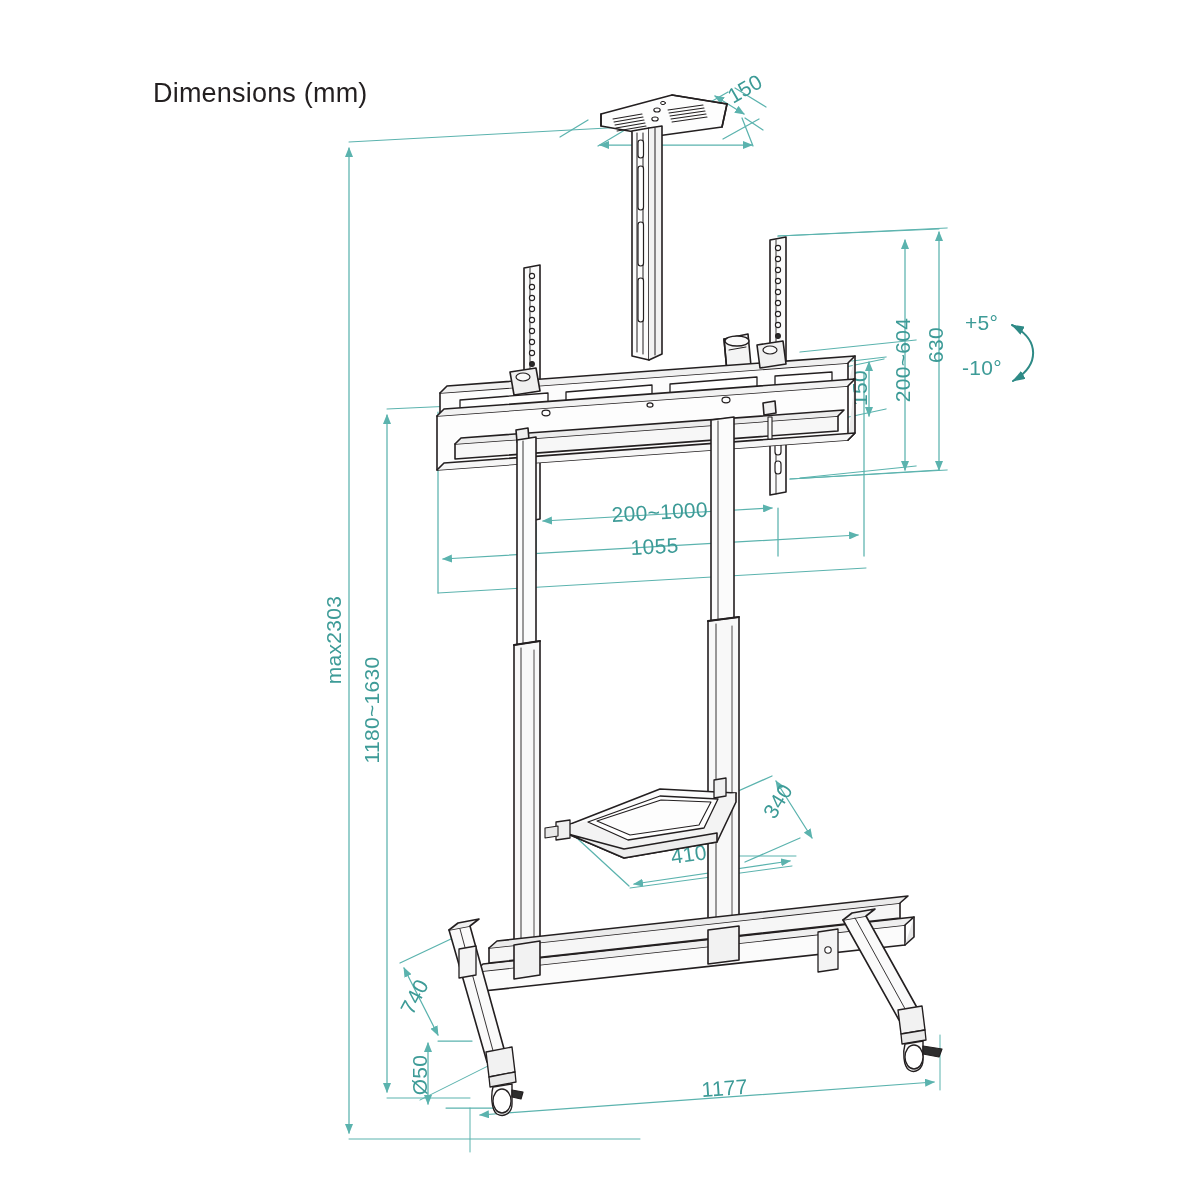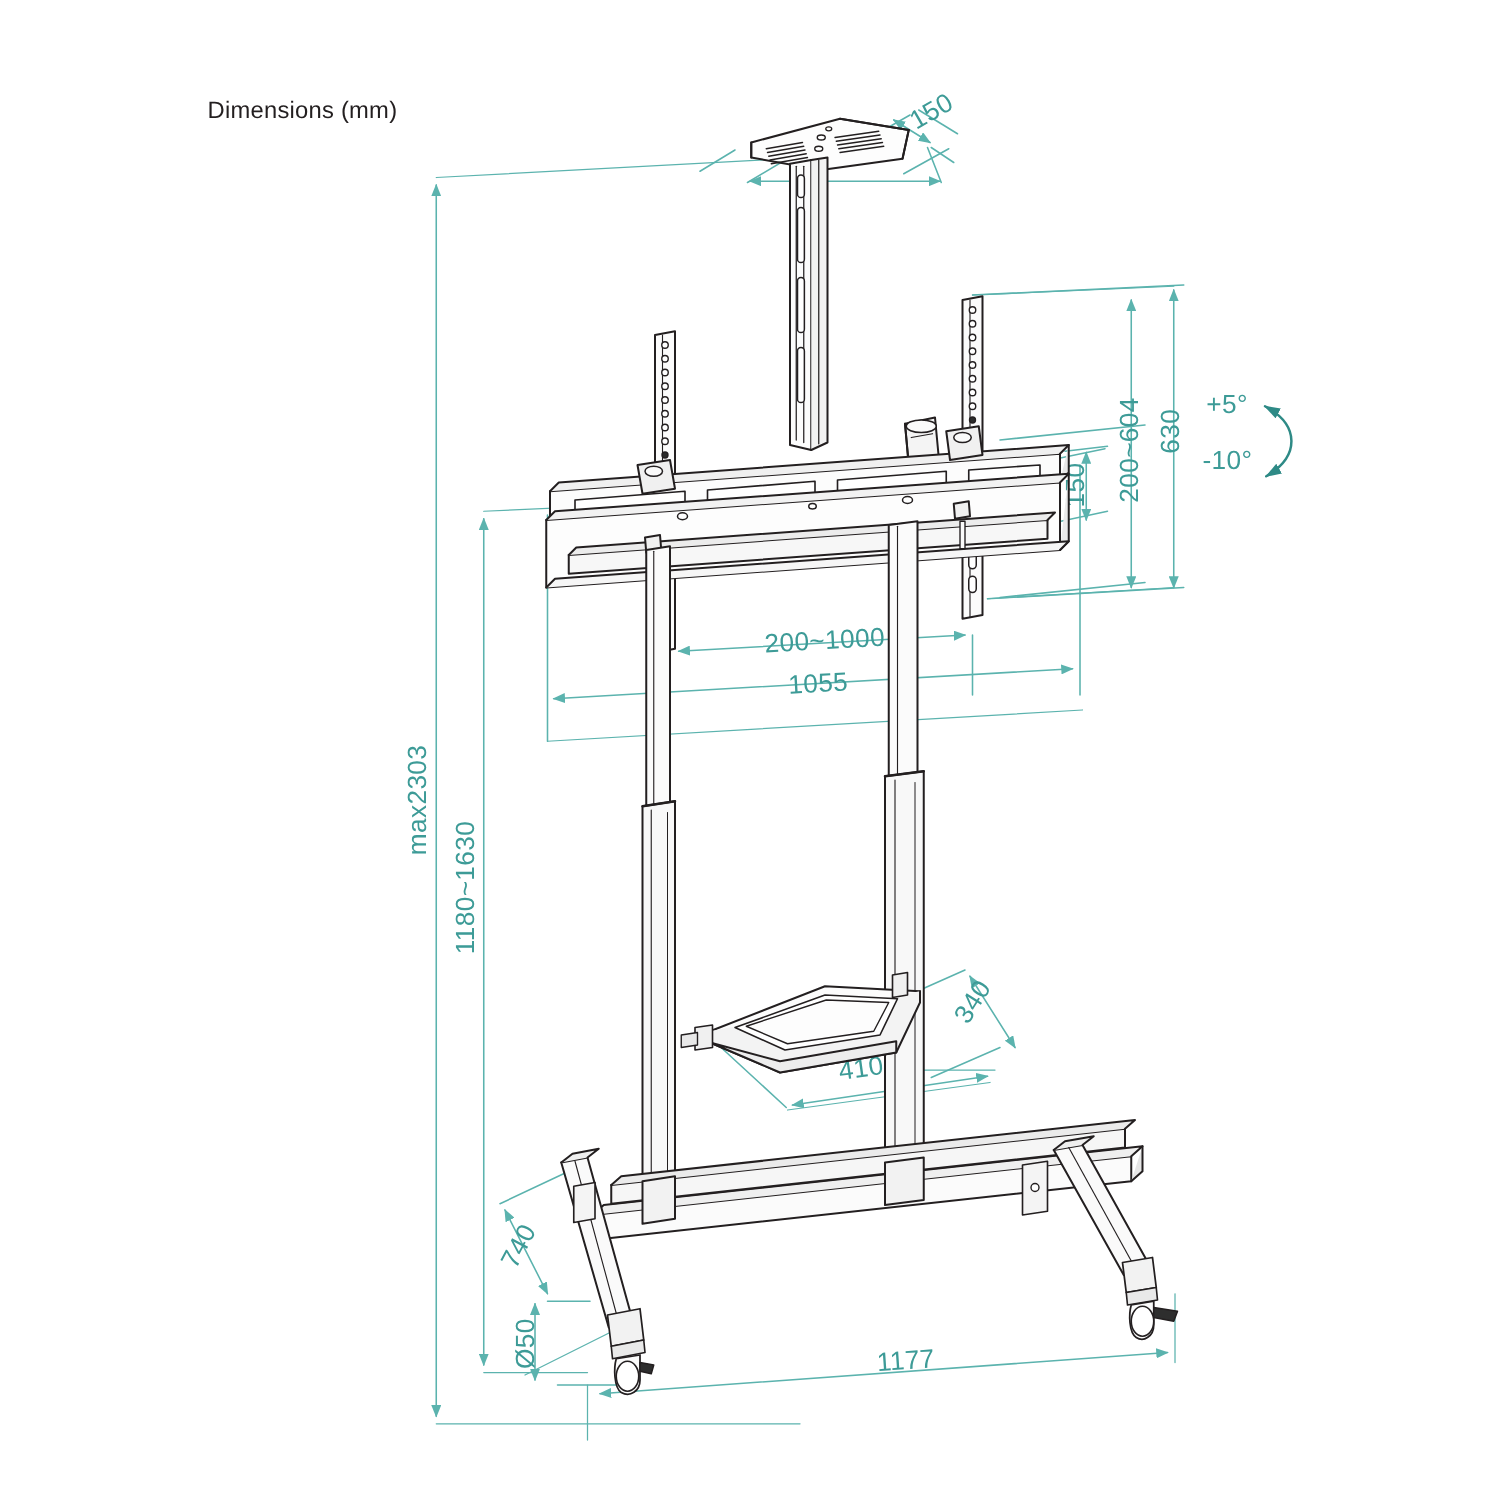--- a/index.html
+++ b/index.html
@@ -14,23 +14,23 @@
     overflow: hidden;
   }
   #sheet {
     position: relative;
     width: 1200px;
     height: 1200px;
     background: #ffffff;
   }
   #title {
     position: absolute;
-    left: 166px;
+    left: 153px;
     top: 78px;
-    font-size: 19px;
+    font-size: 27px;
     color: #231f20;
     letter-spacing: 0.2px;
     white-space: nowrap;
   }
   svg.layer {
     position: absolute;
     left: 0;
     top: 0;
     width: 1200px;
     height: 1200px;

